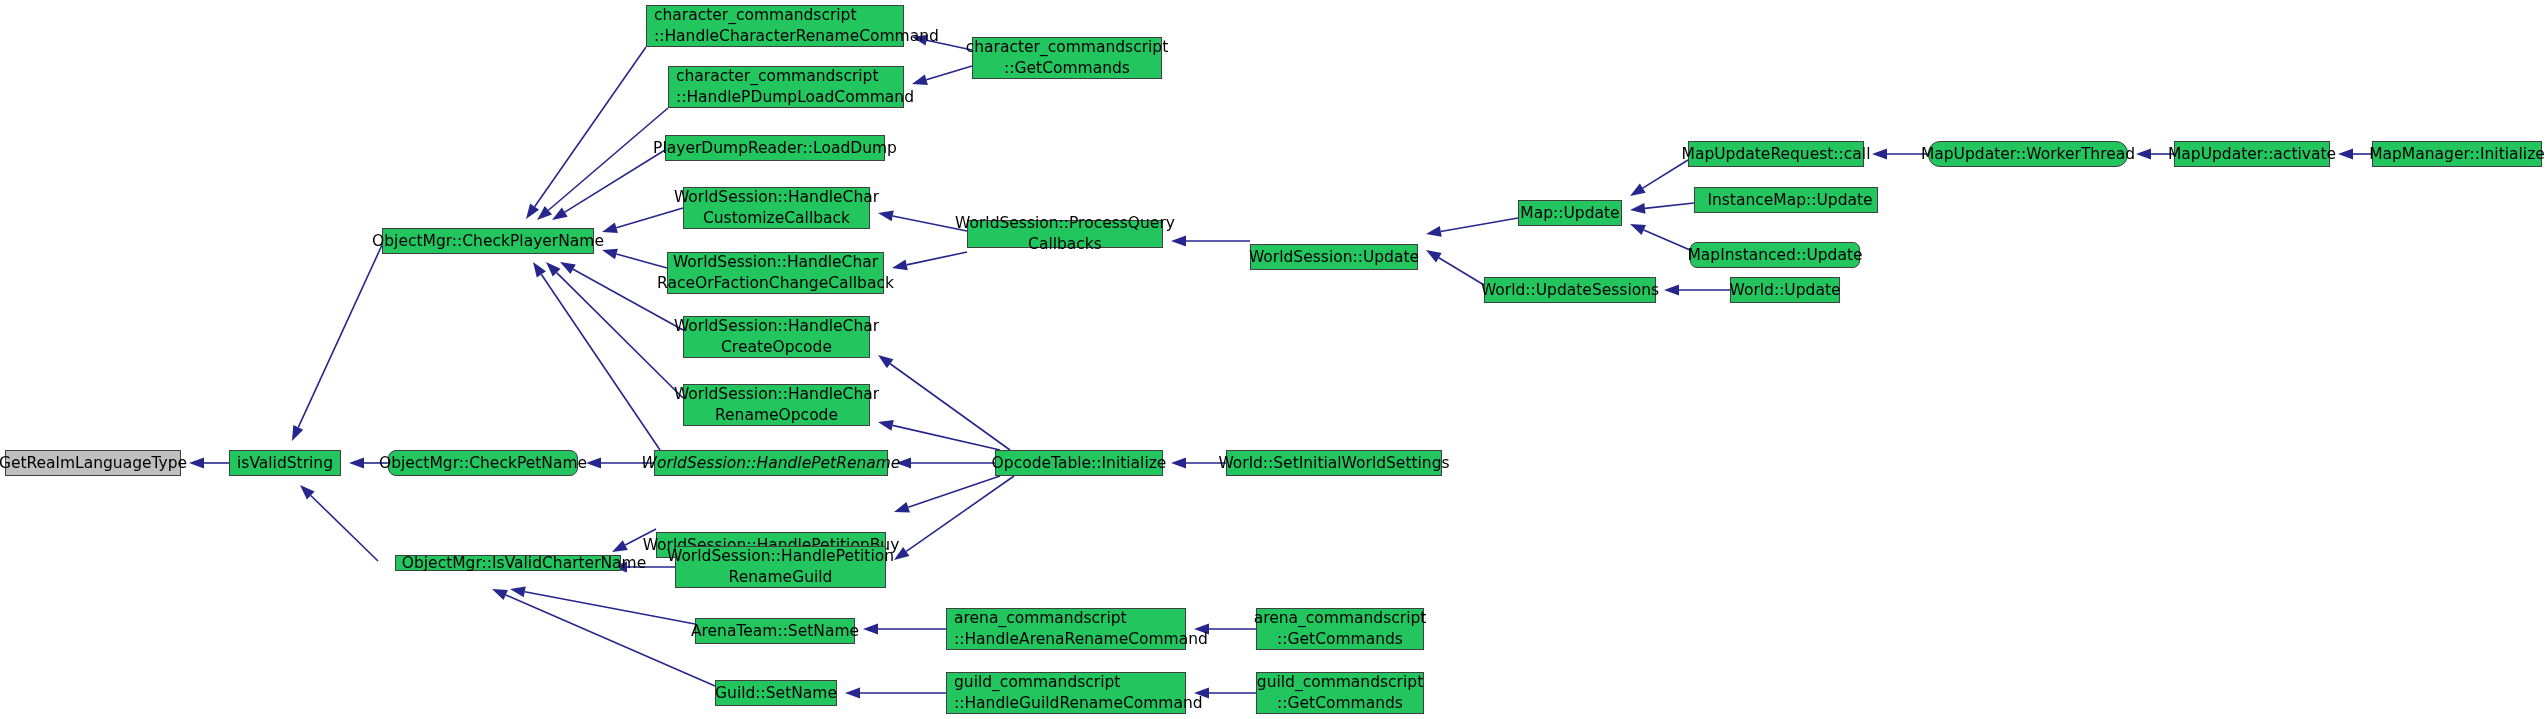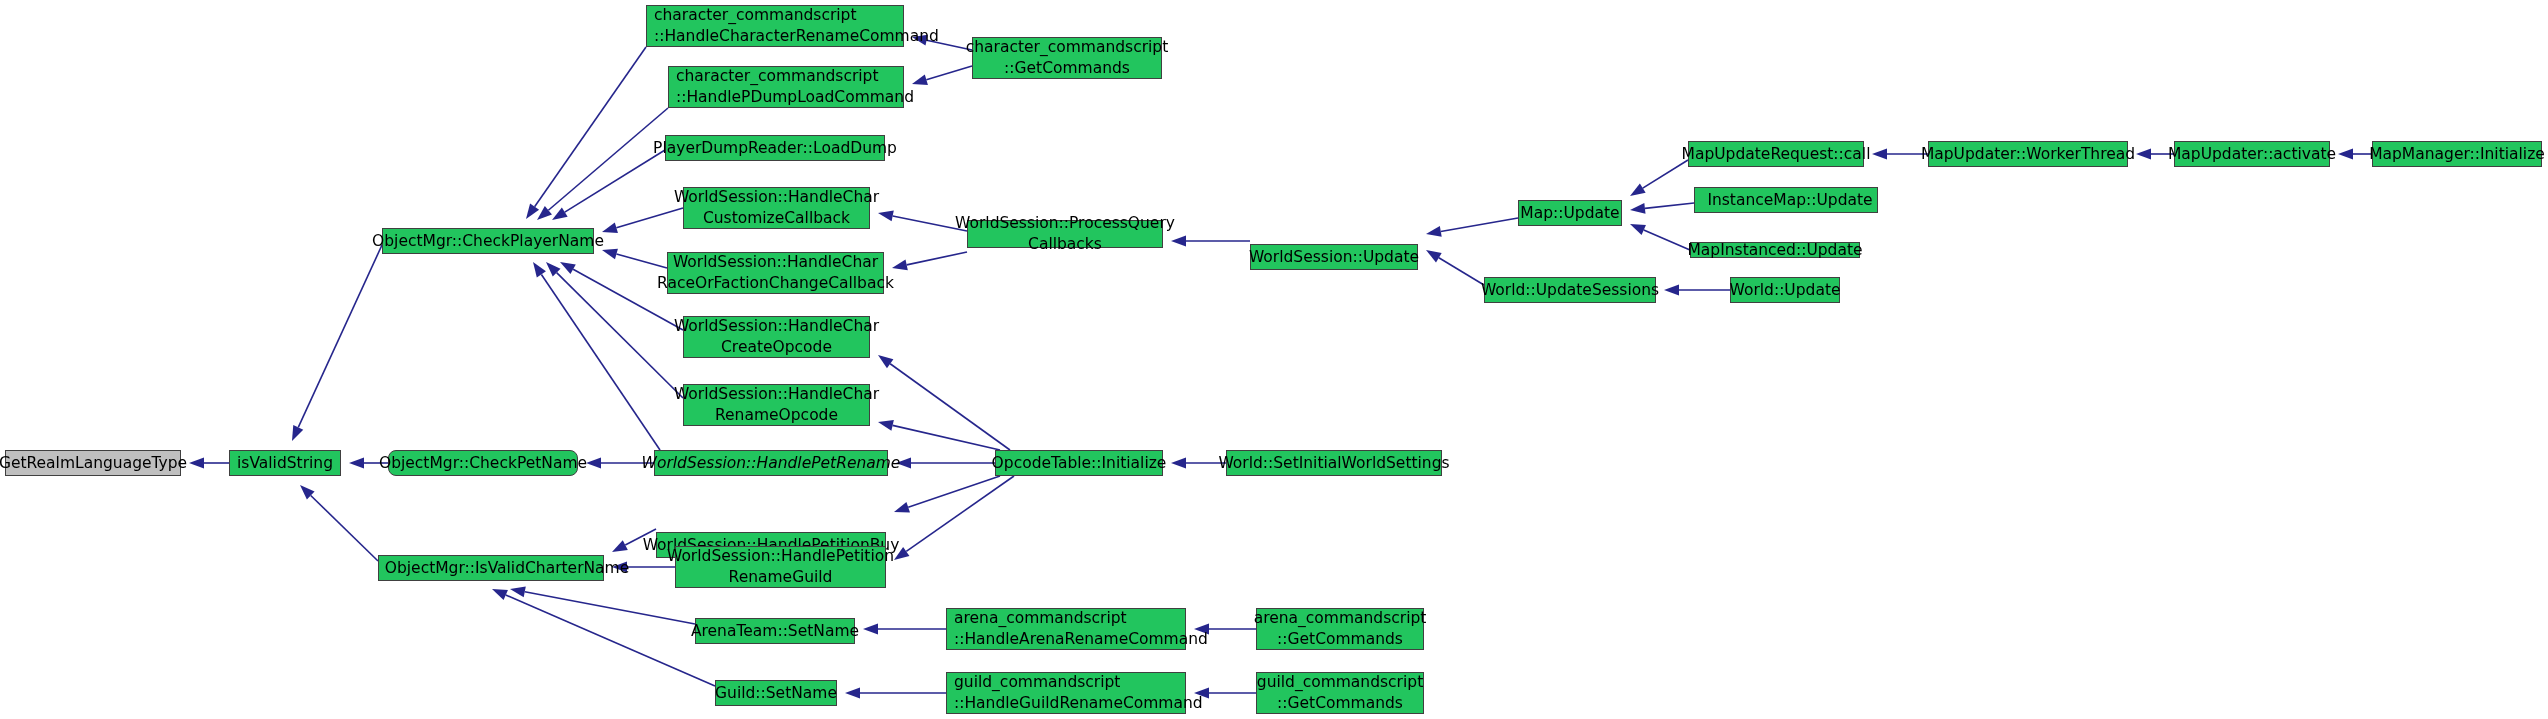--- a/index.html
+++ b/index.html
@@ -182,21 +182,21 @@
         <line x1="2372" y1="154" x2="2353" y2="154" stroke="#26268c" stroke-width="1.6"></line>
         <polygon points="2338,154 2353,148.5 2353,159.5" fill="#26268c"></polygon>
       </g>
     </svg>
 
   <div id="nodes">
       <div class="node root" style="left: 5px; top: 450px; width: 176px; height: 26px;">GetRealmLanguageType</div>
       <div class="node" style="left: 229px; top: 450px; width: 112px; height: 26px;">isValidString</div>
       <div class="node" style="left: 382px; top: 228px; width: 212px; height: 26px;">ObjectMgr::CheckPlayerName</div>
       <div class="node" style="left: 388px; top: 450px; width: 190px; height: 26px; border-radius: 8px;">ObjectMgr::CheckPetName</div>
-      <div class="node" style="left: 378px; top: 555px; width: 226px; height: 26px; padding-left: 32px;">ObjectMgr::IsValidCharterName</div>
+      <div class="node" style="left: 395px; top: 555px; width: 226px; height: 16px; padding-left: 32px;">ObjectMgr::IsValidCharterName</div>
       <div class="node lalign" style="left: 646px; top: 5px; width: 258px; height: 42px;">character_commandscript
 ::HandleCharacterRenameCommand</div>
       <div class="node lalign" style="left: 668px; top: 66px; width: 236px; height: 42px;">character_commandscript
 ::HandlePDumpLoadCommand</div>
       <div class="node" style="left: 665px; top: 135px; width: 220px; height: 26px;">PlayerDumpReader::LoadDump</div>
       <div class="node" style="left: 683px; top: 187px; width: 187px; height: 42px;">WorldSession::HandleChar
 CustomizeCallback</div>
       <div class="node" style="left: 667px; top: 252px; width: 217px; height: 42px;">WorldSession::HandleChar
 RaceOrFactionChangeCallback</div>
       <div class="node" style="left: 683px; top: 316px; width: 187px; height: 42px;">WorldSession::HandleChar
@@ -221,20 +221,20 @@
       <div class="node" style="left: 1250px; top: 244px; width: 168px; height: 26px;">WorldSession::Update</div>
       <div class="node" style="left: 1226px; top: 450px; width: 216px; height: 26px;">World::SetInitialWorldSettings</div>
       <div class="node" style="left: 1256px; top: 608px; width: 168px; height: 42px;">arena_commandscript
 ::GetCommands</div>
       <div class="node" style="left: 1256px; top: 672px; width: 168px; height: 42px;">guild_commandscript
 ::GetCommands</div>
       <div class="node" style="left: 1518px; top: 200px; width: 104px; height: 26px;">Map::Update</div>
       <div class="node" style="left: 1484px; top: 277px; width: 172px; height: 26px;">World::UpdateSessions</div>
       <div class="node" style="left: 1688px; top: 141px; width: 176px; height: 26px;">MapUpdateRequest::call</div>
       <div class="node" style="left: 1694px; top: 187px; width: 184px; height: 26px; padding-left: 8px;">InstanceMap::Update</div>
-      <div class="node" style="left: 1690px; top: 242px; width: 170px; height: 16px;">MapInstanced::Update</div>
+      <div class="node" style="left: 1690px; top: 242px; width: 170px; height: 26px; border-radius: 7px;">MapInstanced::Update</div>
       <div class="node" style="left: 1730px; top: 277px; width: 110px; height: 26px;">World::Update</div>
-      <div class="node" style="left: 1928px; top: 141px; width: 200px; height: 26px;">MapUpdater::WorkerThread</div>
+      <div class="node" style="left: 1928px; top: 141px; width: 200px; height: 26px; border-radius: 12px;">MapUpdater::WorkerThread</div>
       <div class="node" style="left: 2174px; top: 141px; width: 156px; height: 26px;">MapUpdater::activate</div>
       <div class="node" style="left: 2372px; top: 141px; width: 170px; height: 26px;">MapManager::Initialize</div>
     </div>
 
 </div>
 
 </body></html>

